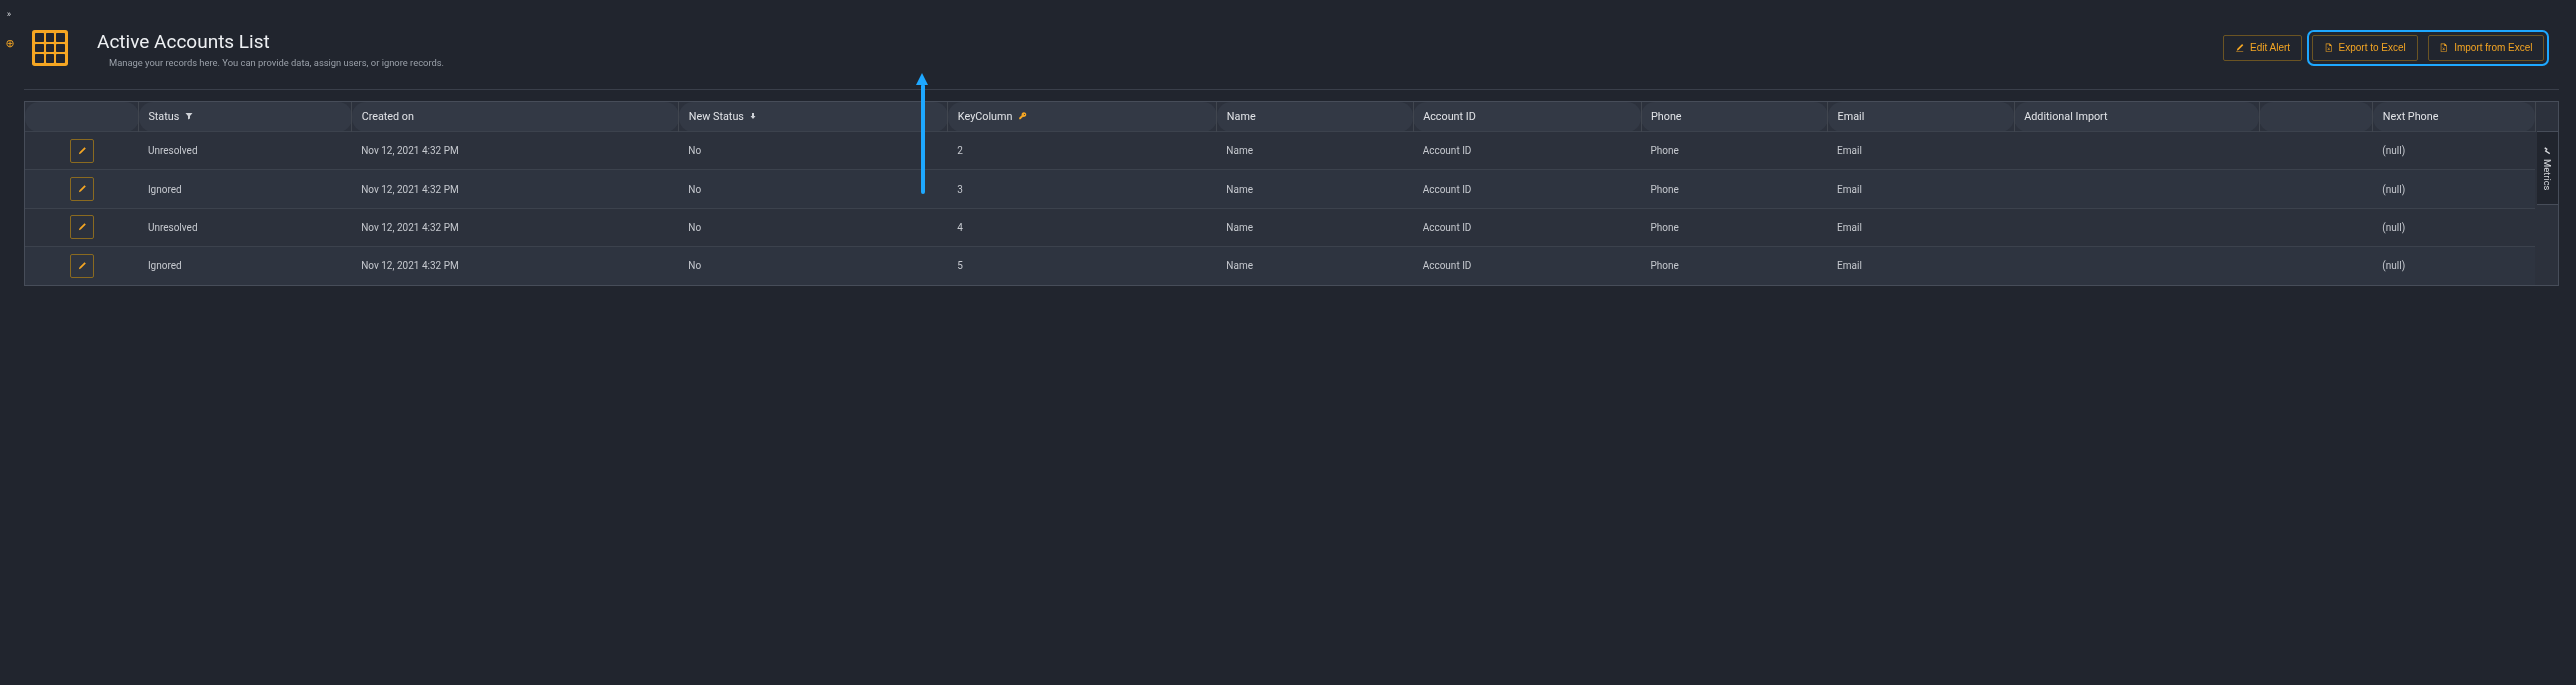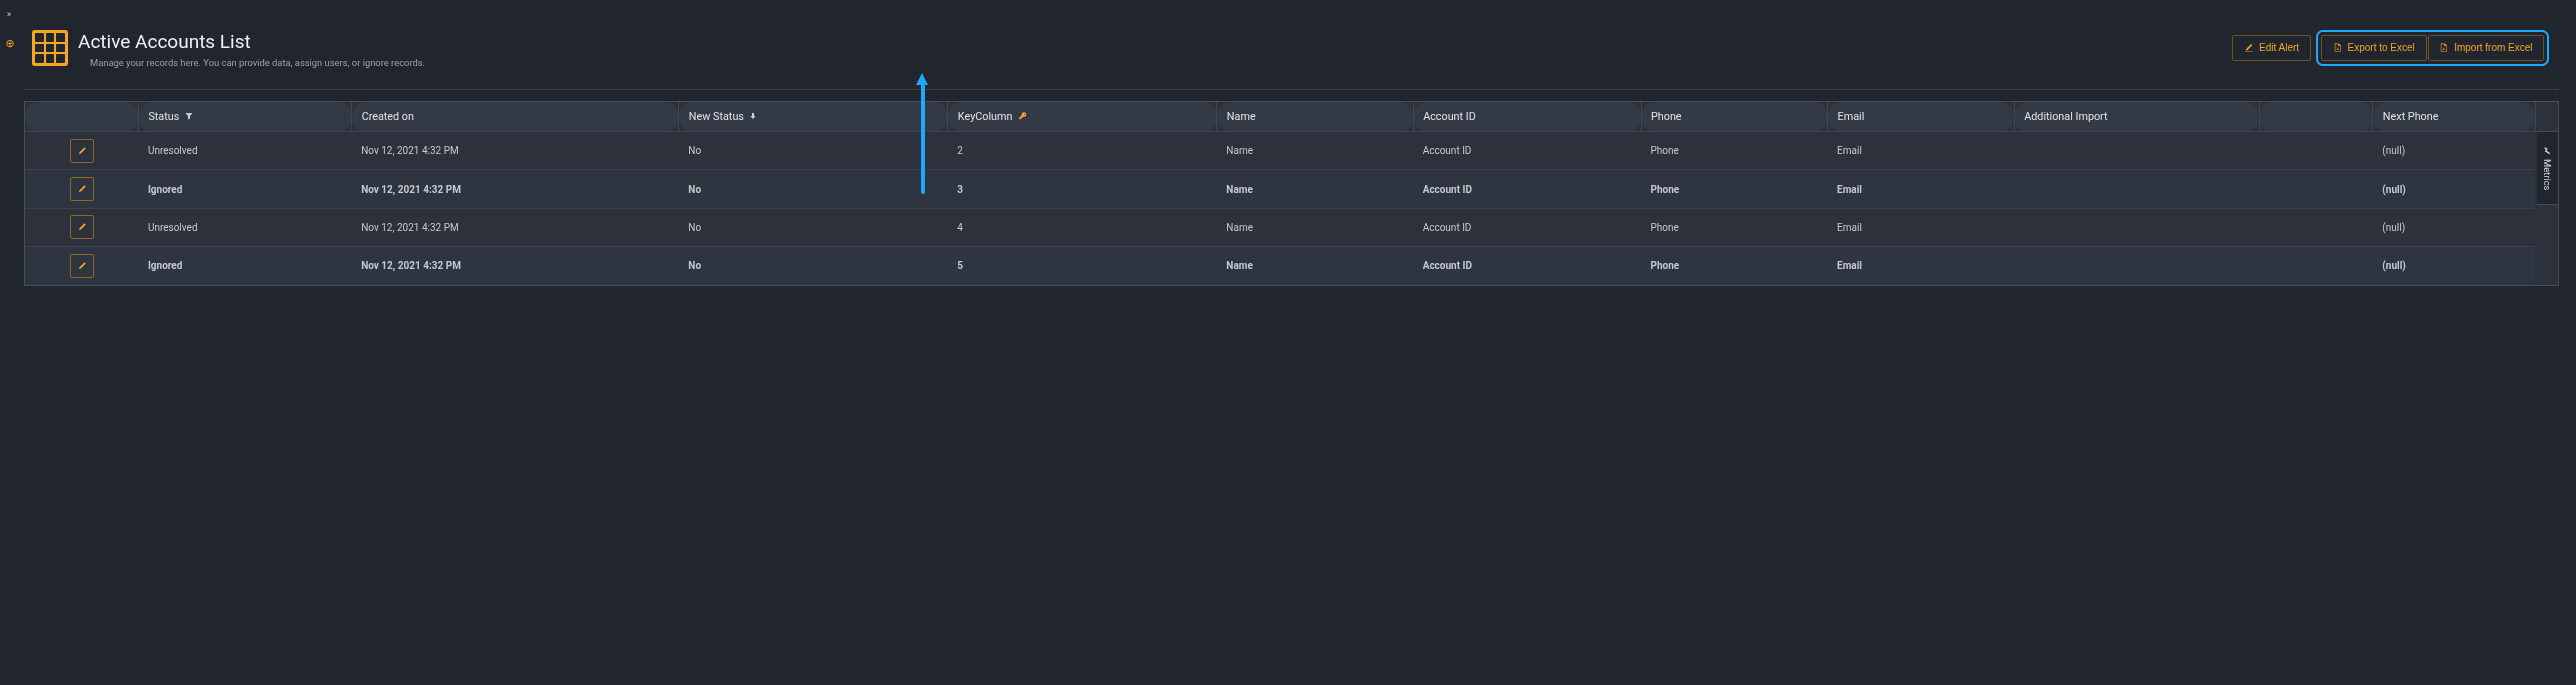--- a/index.html
+++ b/index.html
@@ -56,21 +56,21 @@
   
   .header {
     position: absolute;
     left: 32px;
     top: 30px;
     right: 27px;
     display: flex;
     align-items: flex-start;
     justify-content: space-between;
   }
-  .title-block { display: flex; align-items: flex-start; gap: 10px; }
+  .title-block { display: flex; align-items: flex-start; gap: 29px; }
   .grid-icon-box {
     width: 36px; height: 36px;
     background: var(--accent);
     border-radius: 2.7px;
     display: grid;
     grid-template-columns: repeat(3, 1fr);
     grid-template-rows: repeat(3, 1fr);
     gap: 2px;
     padding: 3.4px;
   }
@@ -100,21 +100,21 @@
     border-radius: 2px;
     cursor: pointer;
     white-space: nowrap;
   }
   .btn svg { width: 9.4px; height: 9.4px; fill: currentColor; }
   .highlight-box {
     border: 2.7px solid var(--highlight-blue);
     border-radius: 6.7px;
     padding: 2.7px;
     display: flex;
-    gap: 1px;
+    gap: 10px;
   }
   .hr {
     position: absolute;
     left: 23.6px; right: 17.5px;
     top: 89px;
     border-top: 0.7px solid #3a3f4a;
   }
 
   
   .table-wrap {
@@ -140,21 +140,21 @@
     border-radius: 14px;
   }
   tbody td {
     padding: 6.7px 9.4px;
     font-size: 10px;
     color: #c6c9cf;
     border-top: 0.7px solid #3c424d;
     white-space: nowrap;
     overflow: hidden;
   }
-  tbody tr.alt td { background: var(--row-alt); font-weight: bold; }
+  tbody tr.alt td { background: var(--row-alt); }
   .edit-cell { width: 47px; text-align: center; }
   .edit-btn {
     display: inline-flex;
     width: 24px; height: 24px;
     align-items: center; justify-content: center;
     border: 0.7px solid #8a6a20;
     border-radius: 2px;
     color: var(--accent);
     cursor: pointer;
   }

